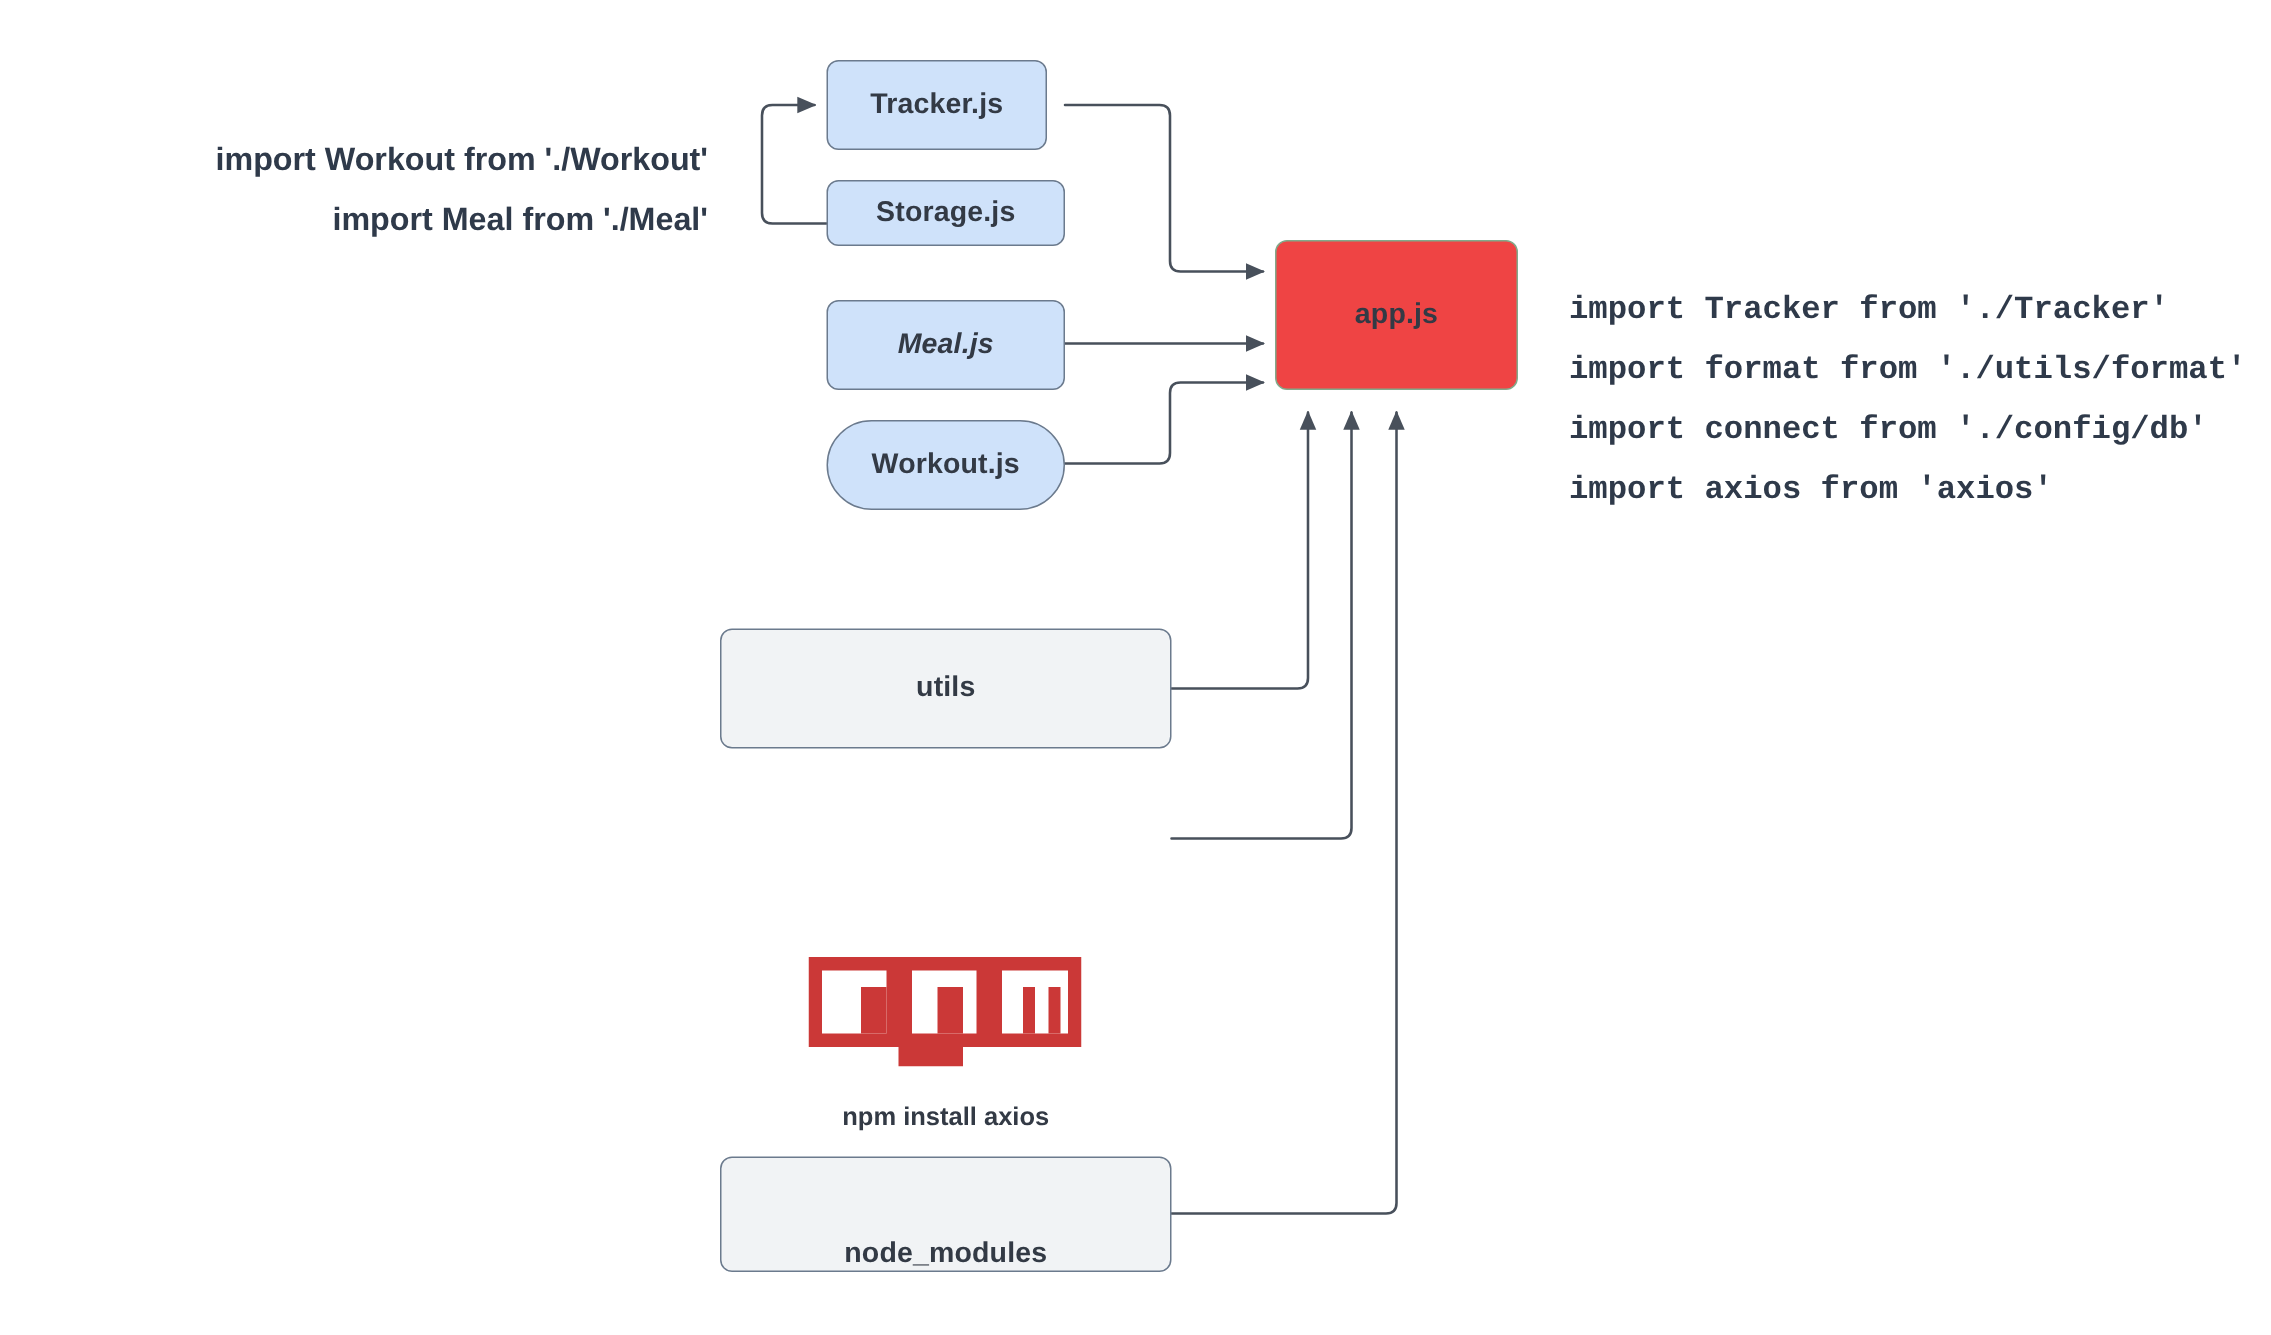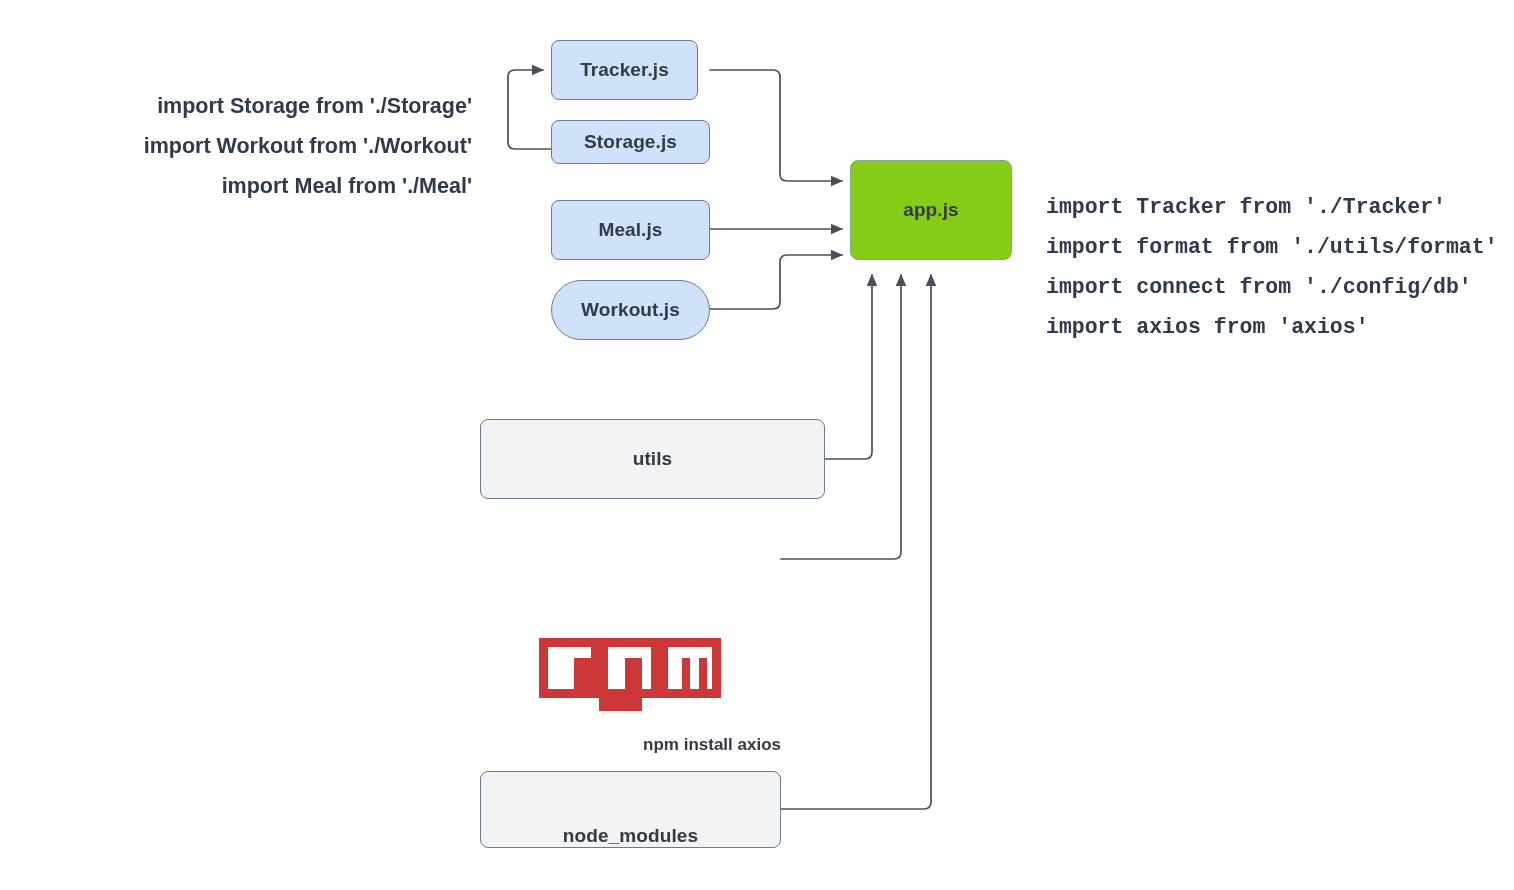--- a/index.html
+++ b/index.html
@@ -40,21 +40,21 @@
     font-weight: bold;
     font-size: 19px;
     color: #333a45;
     letter-spacing: 0.1px;
   }
   .node-blue {
     background: #cfe2fa;
     border: 1.4px solid #6b7a8d;
   }
   .node-green {
-    background: #84cc16;
+    background: #ef4444;
     border: 1.4px solid #82a98a;
   }
   .node-gray {
     background: #f1f3f5;
     border: 1.4px solid #6b7a8d;
   }
   .code-block {
     position: absolute;
     font-weight: bold;
     font-size: 21.5px;
@@ -63,21 +63,21 @@
     white-space: nowrap;
   }
   .code-left { text-align: right; }
   .code-right { text-align: left; font-family: Liberation Mono, monospace; }
   .code-line { display: block; }
   .caption {
     position: absolute;
     font-weight: bold;
     font-size: 17px;
     color: #333a45;
-    text-align: right;
+    text-align: center;
     white-space: nowrap;
   }
   #npm-logo {
     position: absolute;
   }
 </style>
 </head>
 <body>
 
 <div id="canvas">
@@ -100,53 +100,52 @@
 
       <path d="M 781 459 L 865 459 Q 872 459 872 452 L 872 275" marker-end="url(#arrow)"></path>
 
       <path d="M 781 559 L 894 559 Q 901 559 901 552 L 901 275" marker-end="url(#arrow)"></path>
 
       <path d="M 781 809 L 924 809 Q 931 809 931 802 L 931 275" marker-end="url(#arrow)"></path>
     </g>
   </svg>
 
   <div class="code-block code-left" style="left: 70px; top: 86px; width: 402px;">
-    <span class="code-line">import Storage from './Storage'</span>
     <span class="code-line">import Workout from './Workout'</span>
     <span class="code-line">import Meal from './Meal'</span>
   </div>
 
   <div class="code-block code-right" style="left: 1046px; top: 187px; width: 400px;">
     <span class="code-line">import Tracker from './Tracker'</span>
     <span class="code-line">import format from './utils/format'</span>
     <span class="code-line">import connect from './config/db'</span>
     <span class="code-line">import axios from 'axios'</span>
   </div>
 
   <div class="node node-blue" style="left: 551px; top: 40px; width: 147px; height: 60px;">
     <span>Tracker.js</span>
   </div>
 
   <div class="node node-blue" style="left: 551px; top: 120px; width: 159px; height: 44px;">
     <span>Storage.js</span>
   </div>
 
-  <div class="node node-blue" style="left: 551px; top: 200px; width: 159px; height: 60px;">
+  <div class="node node-blue" style="left: 551px; top: 200px; width: 159px; height: 60px; font-style: italic;">
     <span>Meal.js</span>
   </div>
 
   <div class="node node-blue" style="left: 551px; top: 280px; width: 159px; height: 60px; border-radius: 30px;">
     <span>Workout.js</span>
   </div>
 
   <div class="node node-green" style="left: 850px; top: 160px; width: 162px; height: 100px;">
     <span>app.js</span>
   </div>
 
-  <div class="node node-gray" style="left: 480px; top: 419px; width: 345px; height: 80px;">
+  <div class="node node-gray" style="left: 480px; top: 419px; width: 301px; height: 80px;">
     <span>utils</span>
   </div>
 
 
   <div class="node node-gray" style="left: 480px; top: 771px; width: 301px; height: 77px; align-items: flex-end;">
     <span>node_modules</span>
   </div>
 
   <svg id="npm-logo" style="left: 539px; top: 638px;" width="182" height="73" viewBox="0 0 182 73">
 

